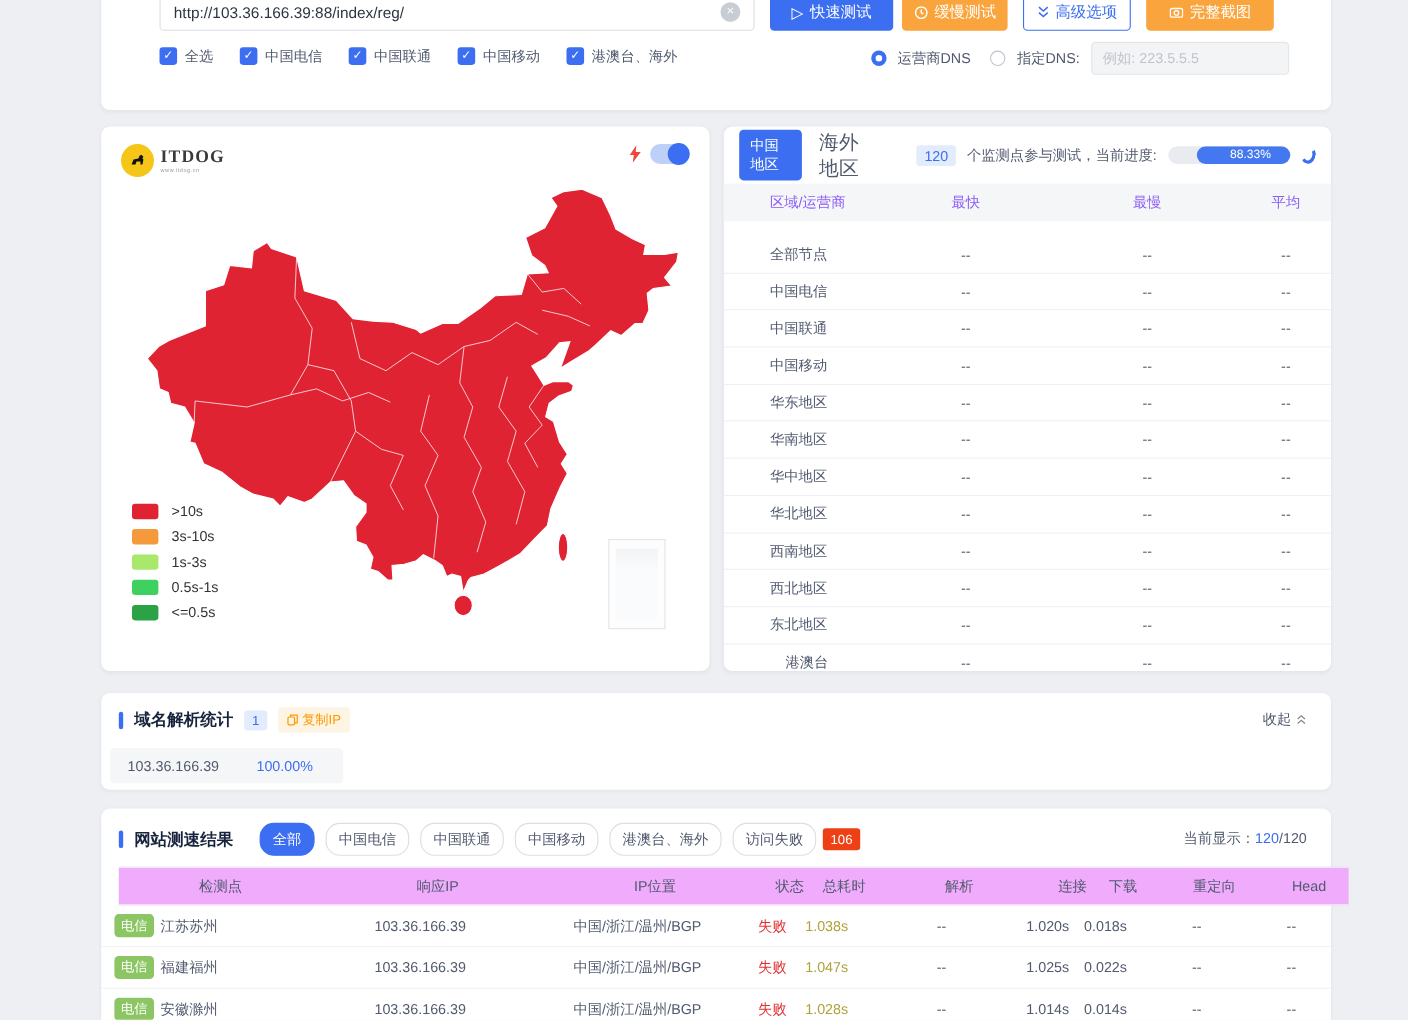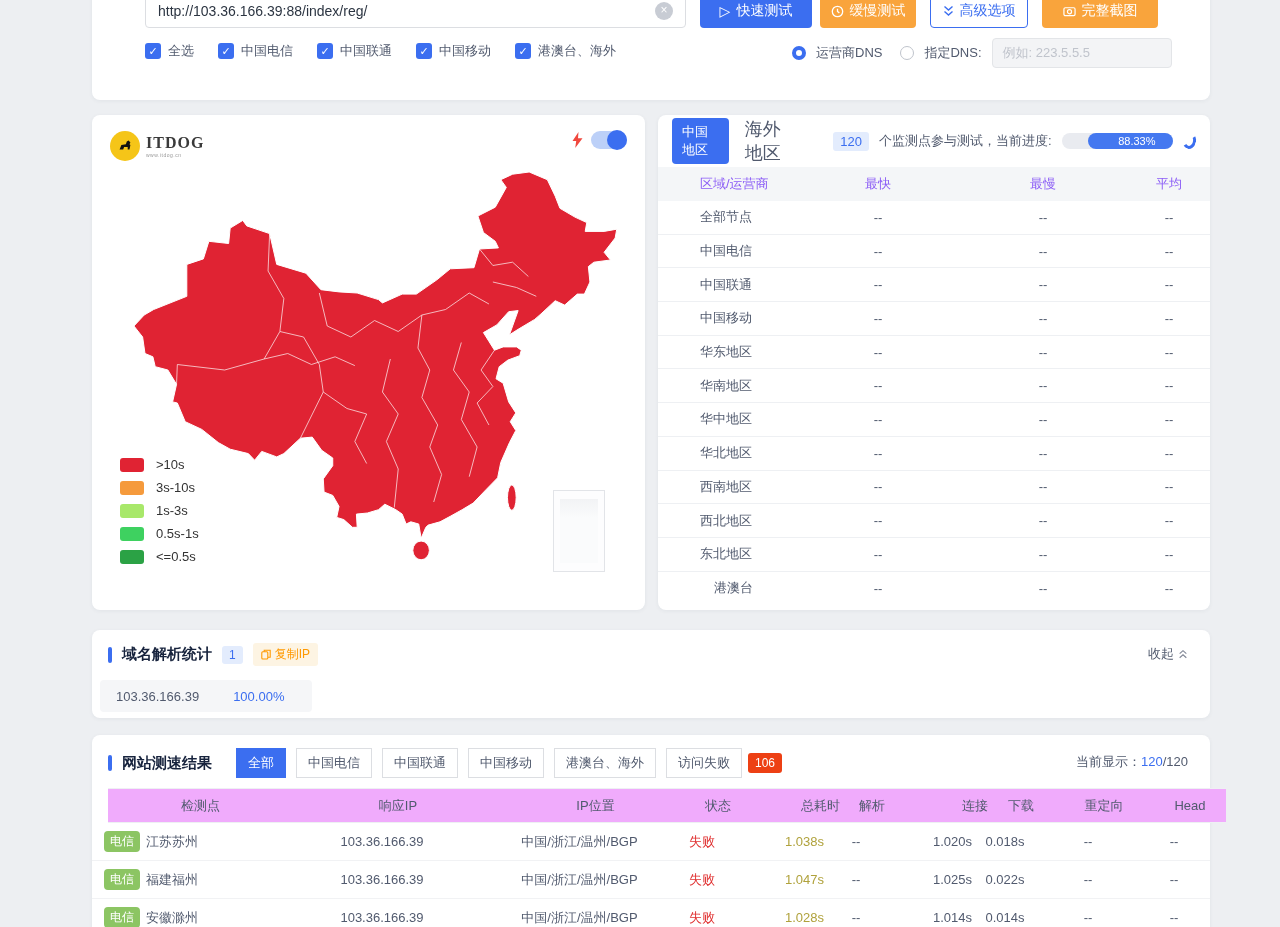--- a/index.html
+++ b/index.html
@@ -45,21 +45,21 @@
   #card-region { left:658px; top:115px; width:552px; height:495px; }
   .region-head { position:absolute; left:0; top:0; width:100%; height:52px; display:flex; align-items:center; padding:0 14px; gap:10px; }
   .tab-cn { background:#3b6ef0; color:#fff; font-size:13px; padding:5px 10px; border-radius:4px; cursor:pointer; }
   .tab-abroad { font-size:18px; color:#515a6e; padding:5px 6px; cursor:pointer; }
   .badge-blue { background:#e3ecfd; color:#3b6ef0; font-size:13px; padding:2px 7px; border-radius:3px; margin-left:22px; }
   .prog-label { font-size:13px; color:#515a6e; white-space:nowrap; }
   .prog-track { width:158px; height:16px; border-radius:8px; background:#e9ebf0; position:relative; overflow:hidden; }
   .prog-fill { height:100%; border-radius:8px; background:#4478f0; color:#fff; font-size:11px; display:flex; align-items:center; justify-content:center; }
   .spinner { width:16px; height:16px; border-radius:50%; border:3px solid transparent; border-right-color:#3b6ef0; border-bottom-color:#3b6ef0; transform:rotate(15deg); }
   .rt-head { position:absolute; top:52px; left:0; width:100%; height:34px; background:#f4f6f8; display:flex; align-items:center; font-size:13px; color:#8b5cf6; }
-  .rt-rows { position:absolute; top:86px; left:0; width:100%; }
+  .rt-rows { position:absolute; top:100px; left:0; width:100%; }
   .rt-row { display:flex; align-items:center; height:33.7px; border-bottom:1px solid #eef0f3; font-size:13px; color:#515a6e; }
   .rt-row:last-child { border-bottom:none; }
   .rt-c1 { flex:0 0 140px; padding-left:42px; }
   .rt-c2 { flex:0 0 160px; text-align:center; }
   .rt-c3 { flex:0 0 170px; text-align:center; }
   .rt-c4 { flex:1; text-align:center; }
 
   
   #card-dns { left:92px; top:630px; width:1118px; height:88px; }
   .sec-titlebar { display:flex; align-items:center; gap:10px; position:absolute; left:16px; top:13px; }
@@ -67,34 +67,34 @@
   .sec-title { font-size:15px; font-weight:bold; color:#17233d; }
   .badge-one { background:#e3ecfd; color:#3b6ef0; font-size:12px; padding:2px 7px; border-radius:3px; }
   .copy-chip { background:#fdf4e3; color:#ff9900; font-size:12px; padding:3px 8px; border-radius:3px; display:flex; align-items:center; gap:4px; cursor:pointer; }
   .collapse { position:absolute; right:22px; top:15px; font-size:13px; color:#515a6e; display:flex; align-items:center; gap:4px; cursor:pointer; }
   .ip-chip { position:absolute; left:8px; top:50px; height:32px; background:#f5f6f8; border-radius:4px; display:flex; align-items:center; gap:34px; padding:0 28px 0 16px; font-size:13px; color:#515a6e; }
   .ip-pct { color:#3b6ef0; }
 
   
   #card-results { left:92px; top:735px; width:1118px; height:240px; }
   .res-head { position:absolute; left:16px; top:13px; display:flex; align-items:center; gap:10px; }
-  .res-tab { font-size:13px; color:#515a6e; border:1px solid #dcdee2; background:#fff; border-radius:0; padding:5px 11px; cursor:pointer; }
+  .res-tab { font-size:13px; color:#515a6e; border:1px solid #dcdee2; background:#fff; border-radius:13px; padding:5px 11px; cursor:pointer; }
   .res-tab.active { background:#3b6ef0; border-color:#3b6ef0; color:#fff; }
   .badge-red { background:#ed4014; color:#fff; font-size:12px; padding:3px 7px; border-radius:3px; margin-left:-4px; }
   .showing { position:absolute; right:22px; top:18px; font-size:13px; color:#515a6e; }
   .showing b { color:#3b6ef0; font-weight:normal; }
   .res-table-head { position:absolute; top:53px; left:16px; width:100%; height:35px; background:#f0abfc; border-top:1px solid #eef0f3; border-bottom:1px solid #eef0f3; display:flex; align-items:center; font-size:13px; color:#515a6e; }
   .res-rows { position:absolute; top:88px; left:0; width:100%; }
   .res-row { display:flex; align-items:center; height:38px; border-bottom:1px solid #f1f2f4; font-size:13px; color:#515a6e; }
   .rc1 { flex:0 0 185px; display:flex; align-items:center; gap:6px; padding-left:12px; }
   .rc1.head-cell { justify-content:center; padding-left:0; }
   .rc2 { flex:0 0 210px; text-align:center; }
   .rc3 { flex:0 0 185px; text-align:center; }
   .rc4 { flex:0 0 60px; text-align:center; }
-  .rc5 { flex:0 0 92px; text-align:right; }
+  .rc5 { flex:0 0 92px; text-align:left; }
   .rc6 { flex:0 0 64px; text-align:center; }
   .rc7 { flex:0 0 84px; text-align:right; }
   .rc8 { flex:0 0 66px; text-align:center; }
   .rc9 { flex:0 0 100px; text-align:center; }
   .rc10 { flex:1; text-align:center; }
   .isp-badge { background:#8cc563; color:#fff; font-size:12px; padding:2px 6px; border-radius:4px; }
   .status-fail { color:#e03131; }
   .val-total { color:#b0a23c; }
 
   .ico-svg { display:inline-flex; vertical-align:middle; }

